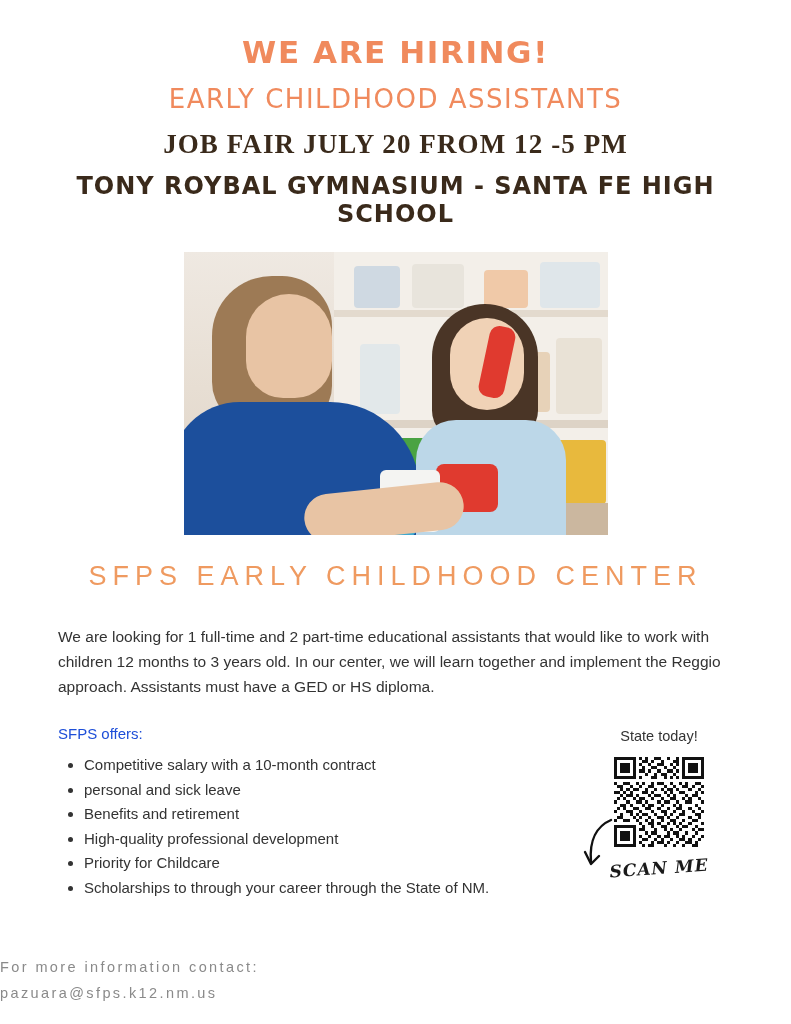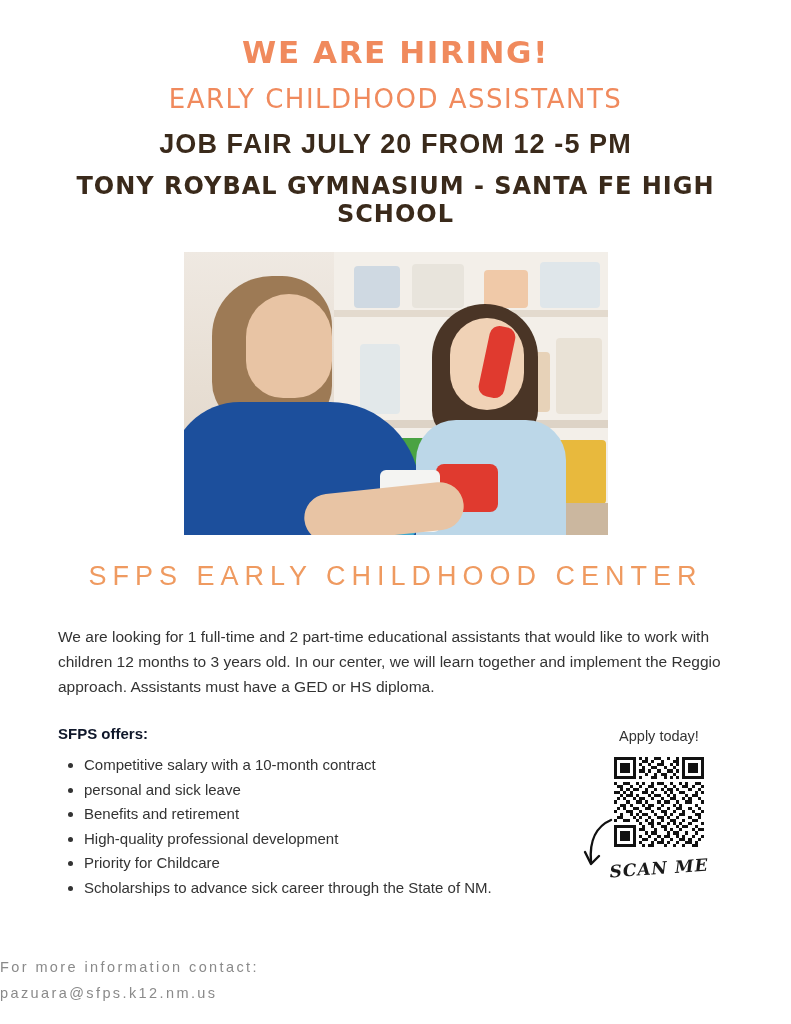--- a/index.html
+++ b/index.html
@@ -38,21 +38,21 @@
   .h-assistants {
     font-family: "DejaVu Sans", sans-serif;
     font-weight: normal;
     font-size: 26px;
     letter-spacing: 1.5px;
     color: #f08a5d;
     margin: 0 0 15px 0;
     text-transform: uppercase;
   }
   .h-jobfair {
-    font-family: Liberation Sans, sans-serif;
+    font-family: Liberation Serif, serif;
     font-weight: bold;
     font-size: 27px;
     letter-spacing: 1.1px;
     color: #3a2a1b;
     margin: 0 0 12px 0;
     text-transform: uppercase;
   }
   .h-venue {
     font-family: "DejaVu Sans", sans-serif;
     font-weight: bold;
@@ -201,23 +201,22 @@
 
   
   .intro {
     font-size: 15.5px;
     line-height: 1.62;
     color: #333333;
     margin: 32px 14px 0 14px;
   }
   .offers-label {
     font-size: 15px;
-    color: #0f172a;
+    color: #1d4ed8;
     margin: 26px 0 2px 14px;
-    font-weight: bold;
   }
   ul.offers {
     margin: 11px 0 0 14px;
     padding-left: 26px;
     max-width: 520px;
   }
   ul.offers li {
     font-size: 15px;
     line-height: 1.63;
     color: #333333;
@@ -323,25 +322,25 @@
 
   <p class="intro">We are looking for 1 full-time and 2 part-time educational assistants that would like to work with children 12 months to 3 years old. In our center, we will learn together and implement the Reggio approach.  Assistants must have a GED or HS diploma.</p>
 
   <div class="offers-label">SFPS offers:</div>
   <ul class="offers">
     <li>Competitive salary with a 10-month contract</li>
     <li>personal and sick leave</li>
     <li>Benefits and retirement</li>
     <li>High-quality professional development</li>
     <li>Priority for Childcare</li>
-    <li>Scholarships to advance sick career through the State of NM.</li>
+    <li>Scholarships to through your career through the State of NM.</li>
   </ul>
 
   <div class="qr-block">
-    <div class="apply-today">Apply today!</div>
+    <div class="apply-today">State today!</div>
     <div class="qr-box">
       <svg class="qr-canvas" viewBox="0 0 29 29" shape-rendering="crispEdges">
         <rect width="29" height="29" fill="#ffffff"></rect>
         <g fill="#111111">
           <rect x="0" y="0" width="7" height="1"></rect>
             <rect x="0" y="6" width="7" height="1"></rect>
           <rect x="0" y="0" width="1" height="7"></rect>
             <rect x="6" y="0" width="1" height="7"></rect>
           <rect x="2" y="2" width="3" height="3"></rect>
           <rect x="22" y="0" width="7" height="1"></rect>

